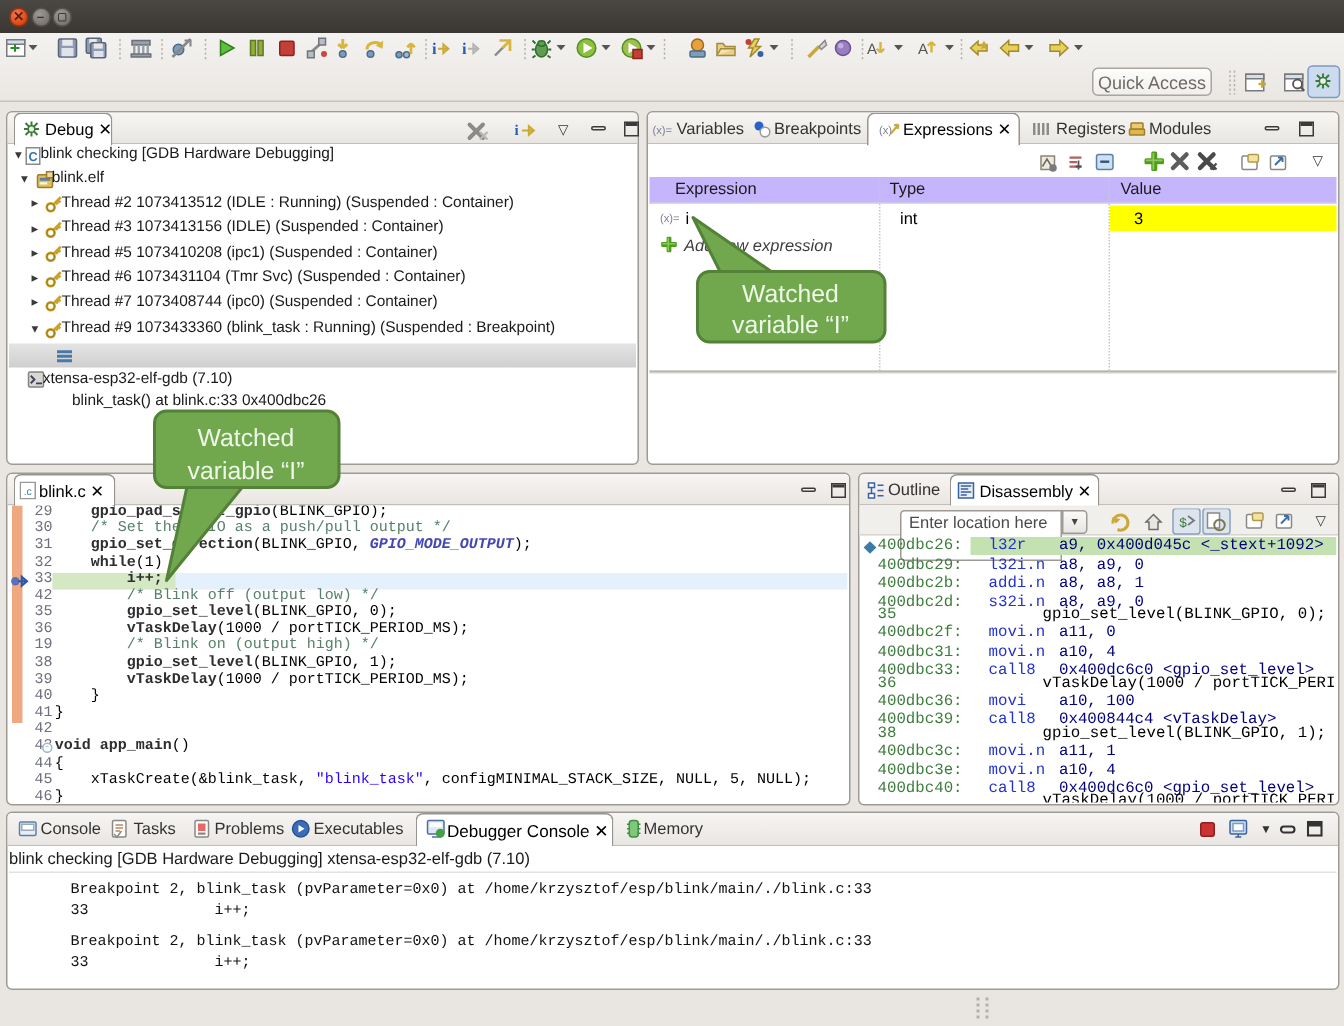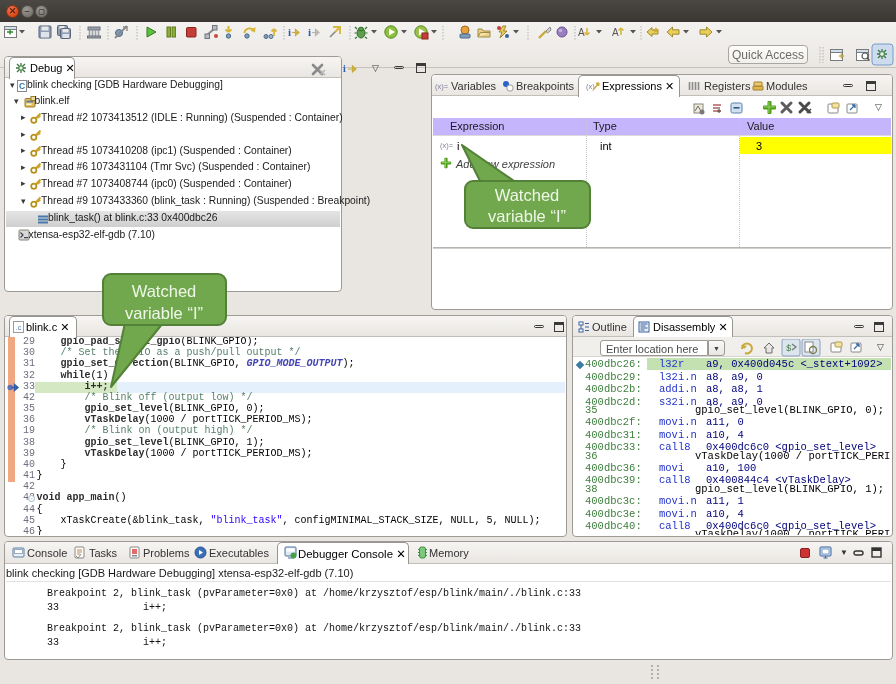--- a/index.html
+++ b/index.html
@@ -214,21 +214,21 @@
   <g transform="translate(875,25)">
         <g stroke="#3c7a3c" stroke-width="1.3">
           <path d="M3 3 L11 11 M11 3 L3 11 M7 2 V12 M2 7 H12"></path>
         </g>
         <circle cx="7" cy="7" r="2.4" fill="#e8f0e8" stroke="#3c7a3c"></circle>
       </g>
   </svg>
   <div id="quickaccess" style="position:absolute; left:728px; top:23px; width:80px; height:19px; border:1px solid #a9a6a1; border-radius:4px; background:linear-gradient(#fdfdfc,#f1efec); color:#6e6b66; font-size:12px; text-align:center; line-height:18px;">Quick Access</div>
 </div>
 
-<div id="p-debug" class="panel" style="left:4px; top:56px; width:338px; height:236px;">
+<div id="p-debug" class="panel" style="left:4px; top:74px; width:422px; height:236px;">
   <div class="tabrow"></div>
   <div class="atab" style="left:4px; width:66px;"></div>
   <svg class="ticon" style="left:10px; top:5px; z-index:3;" width="12" height="12" viewBox="0 0 12 12">
       <g stroke="#3c7a3c" stroke-width="1.3">
         <path d="M2 2 L10 10 M10 2 L2 10 M6 1 V11 M1 6 H11"></path>
       </g>
       <circle cx="6" cy="6" r="2.2" fill="#e8f0e8" stroke="#3c7a3c"></circle>
     </svg>
   <div style="position:absolute; left:25px; top:5px; font-size:11px; color:#000; z-index:3;">Debug ✕</div>
   <svg style="position:absolute; left:306px; top:6px;" width="16" height="13" viewBox="0 0 16 13">
@@ -270,20 +270,21 @@
         </svg>
         <span class="tt" style="left:36px;">Thread #2 1073413512 (IDLE : Running) (Suspended : Container)</span>
       </div>
     <div class="trow" style="top:47.6px;">
         <span class="tw" style="left:16px;">▸</span>
         <svg class="tico thr" style="left:25px;" viewBox="0 0 12 12">
           <circle cx="3.8" cy="8.2" r="2.6" fill="none" stroke="#c9a227" stroke-width="1.8"></circle>
           <path d="M5.5 6.5 L10.5 1.5 M8.6 3.4 L10.2 5 M7.2 4.8 L8.6 6.2" stroke="#c9a227" stroke-width="1.8" fill="none"></path>
           <circle cx="3.8" cy="8.2" r="2.6" fill="none" stroke="#8a6f1f" stroke-width="0.5"></circle>
         </svg>
+        <span class="tt" style="left:36px;">Thread #3 1073413156 (IDLE) (Suspended : Container)</span>
       </div>
     <div class="trow" style="top:64.2px;">
         <span class="tw" style="left:16px;">▸</span>
         <svg class="tico thr" style="left:25px;" viewBox="0 0 12 12">
           <circle cx="3.8" cy="8.2" r="2.6" fill="none" stroke="#c9a227" stroke-width="1.8"></circle>
           <path d="M5.5 6.5 L10.5 1.5 M8.6 3.4 L10.2 5 M7.2 4.8 L8.6 6.2" stroke="#c9a227" stroke-width="1.8" fill="none"></path>
           <circle cx="3.8" cy="8.2" r="2.6" fill="none" stroke="#8a6f1f" stroke-width="0.5"></circle>
         </svg>
         <span class="tt" style="left:36px;">Thread #5 1073410208 (ipc1) (Suspended : Container)</span>
       </div>
@@ -313,21 +314,21 @@
           <circle cx="3.8" cy="8.2" r="2.6" fill="none" stroke="#8a6f1f" stroke-width="0.5"></circle>
         </svg>
         <span class="tt" style="left:36px;">Thread #9 1073433360 (blink_task : Running) (Suspended : Breakpoint)</span>
       </div>
     <div class="trow" style="top:131.7px; background:linear-gradient(#e4e4e4,#cfcfcf); left:1px; right:1px;">
         <svg class="tico" style="left:31px;" viewBox="0 0 12 12">
           <rect x="1" y="2.5" width="10" height="2" fill="#4978ab"></rect>
           <rect x="1" y="5.5" width="10" height="2" fill="#4978ab"></rect>
           <rect x="1" y="8.5" width="10" height="2" fill="#4978ab"></rect>
         </svg>
-        <span class="tt" style="left:42px;">blink_task() at blink.c:33 0x400dbc26</span>
+        <span class="tt" style="left:42px;margin-top:32px;">blink_task() at blink.c:33 0x400dbc26</span>
       </div>
     <div class="trow" style="top:148.2px;">
         <svg class="tico" style="left:13px;" viewBox="0 0 12 12">
           <rect x="1" y="1" width="10" height="10" rx="1" fill="#d8d8d4" stroke="#83837d"></rect>
           <path d="M2.5 3.5 L5 6 L2.5 8.5" stroke="#3e3e56" stroke-width="1.2" fill="none"></path>
           <rect x="6" y="8" width="4" height="1.2" fill="#3e3e56"></rect>
         </svg>
         <span class="tt" style="left:23.5px;">xtensa-esp32-elf-gdb (7.10)</span>
       </div>
   </div>
@@ -484,21 +485,21 @@
     <div class="tab" style="left:19px; top:5px;">Outline</div>
   <div class="atab" style="left:60px; width:100px;"></div>
   <svg class="ticon" style="left:65px; top:5px; z-index:3;" width="12" height="12" viewBox="0 0 12 12">
       <rect x="1" y="1" width="10" height="10" fill="#e8eef5" stroke="#3a62a0"></rect>
       <path d="M2.5 3 h7 M2.5 5 h5 M2.5 7 h7 M2.5 9 h4" stroke="#3a62a0"></path>
     </svg>
     <div style="position:absolute; left:80px; top:5px; font-size:11px; z-index:3;">Disassembly ✕</div>
   <div class="minb" style="left:281px; top:9px;"></div>
   <div class="maxb" style="left:301px; top:6px;"></div>
   <div style="position:absolute; left:0; top:21px; right:0; height:20px; background:#f1efec; border-bottom:1px solid #d8d5d0;">
-    <div style="position:absolute; left:27px; top:3px; width:108px; height:16px; background:#fff; border:1px solid #9d9a95; border-radius:3px 0 0 3px; font-size:11px; color:#4a4a4a; padding:2px 0 0 5px; overflow:hidden; white-space:nowrap;">Enter location here</div>
+    <div style="position:absolute; left:27px; top:3px; width:108px; height:34px; background:#fff; border:1px solid #9d9a95; border-radius:3px 0 0 3px; font-size:11px; color:#4a4a4a; padding:2px 0 0 5px; overflow:hidden; white-space:nowrap;">Enter location here</div>
     <div style="position:absolute; left:135px; top:3px; width:17px; height:16px; background:linear-gradient(#fbfaf9,#e8e5e1); border:1px solid #9d9a95; border-radius:0 3px 3px 0; font-size:7px; color:#444; text-align:center; line-height:15px;">▼</div>
     <svg style="position:absolute; left:165px; top:2px;" width="130" height="18" viewBox="0 0 130 18">
       <g transform="translate(2,2)">
           <path d="M2 8 a5 5 0 1 1 3 4" fill="none" stroke="#caa93c" stroke-width="2"></path>
           <path d="M1 4 l3 4 l3-3 z" fill="#caa93c"></path>
         </g>
       <g transform="translate(24,2)">
           <path d="M7 2 L12 7 H10 V12 H4 V7 H2 Z" fill="#e8e6e2" stroke="#6f6c67"></path>
         </g>
       <rect x="44" y="0" width="18" height="17" rx="2" fill="#dce4ee" stroke="#8ba0bc"></rect>

